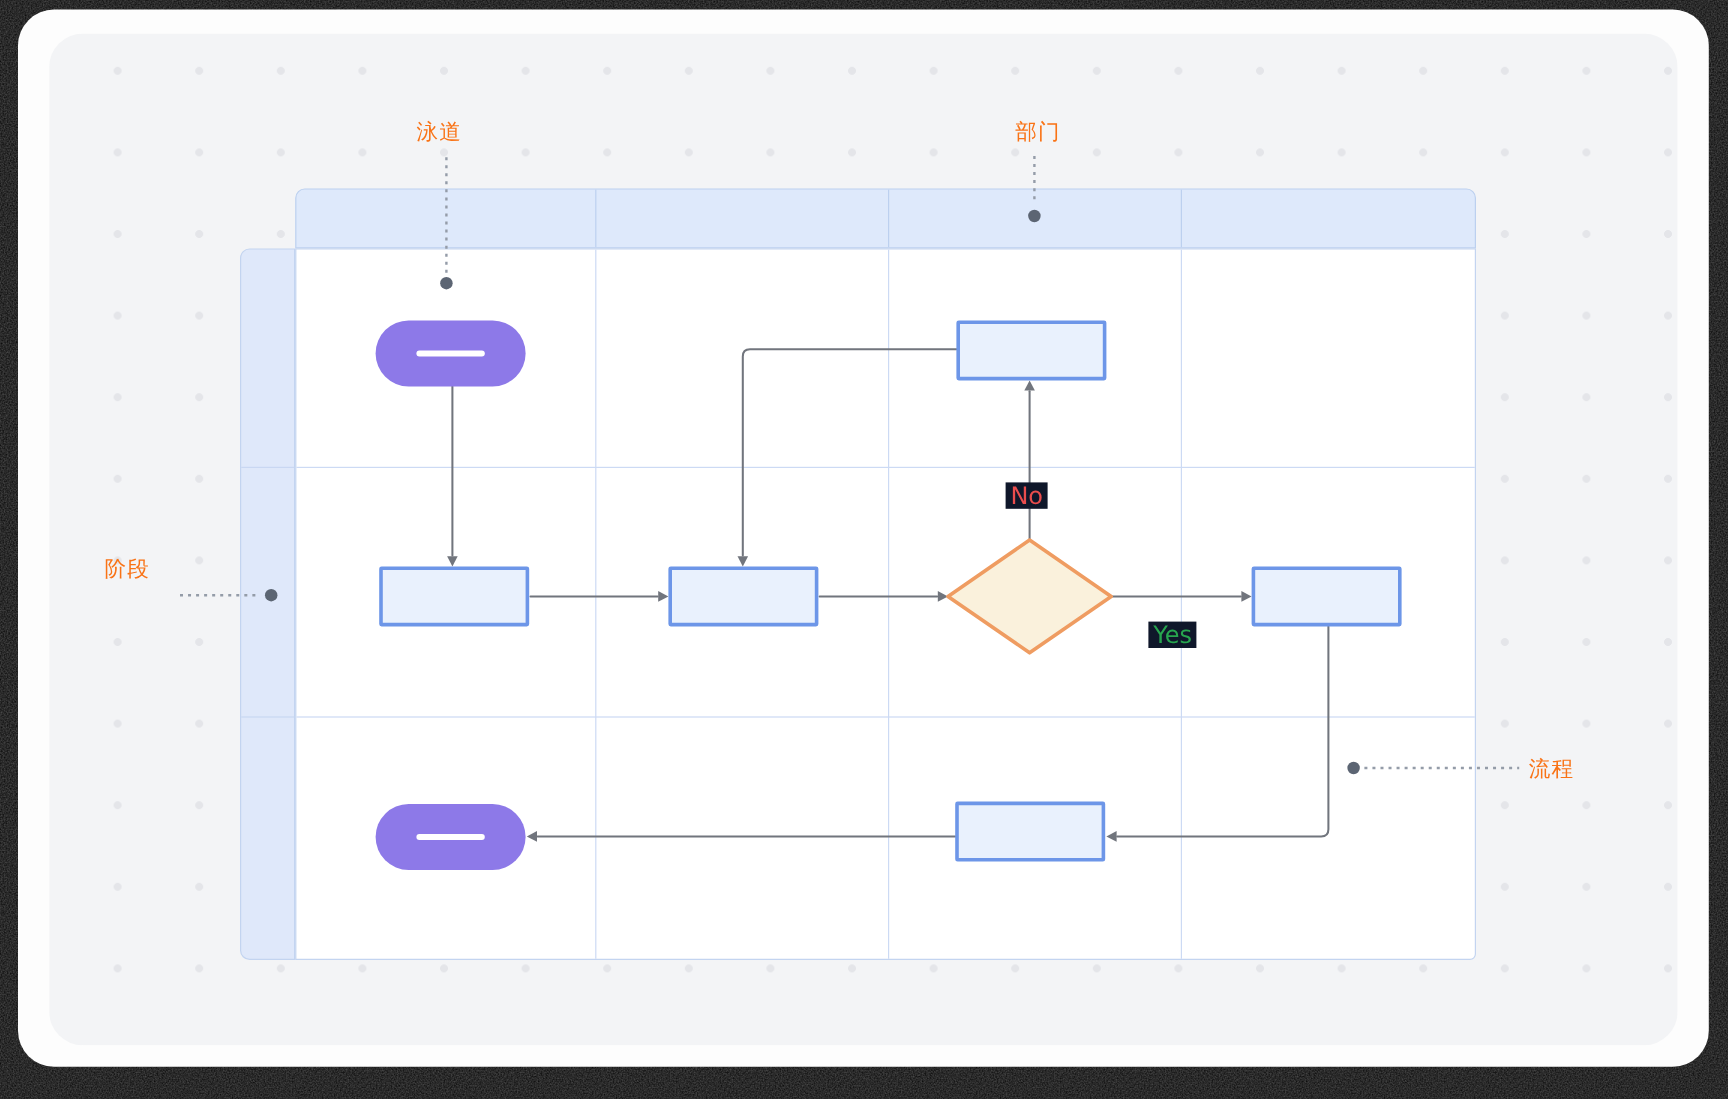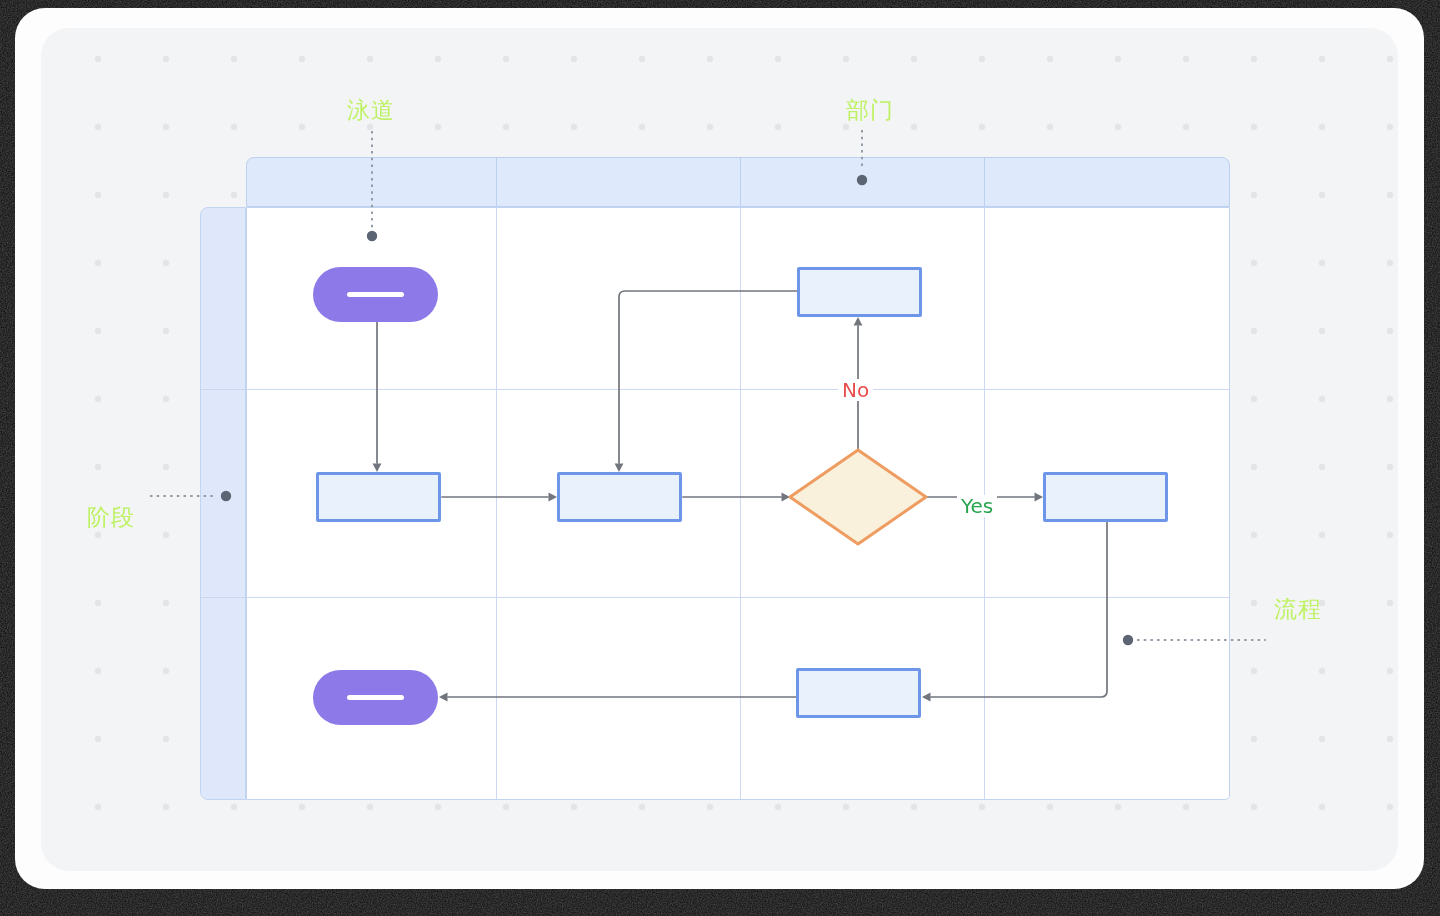--- a/index.html
+++ b/index.html
@@ -34,24 +34,24 @@
 
   
   .pill{position:absolute;width:125px;height:55px;border-radius:28px;background:#8d79e8;
         display:flex;align-items:center;justify-content:center;}
   .pill-bar{width:57px;height:5px;border-radius:3px;background:#ffffff;}
   .proc{position:absolute;width:125px;height:50px;background:#e9f1fd;
         border:3px solid #6d96e8;border-radius:2px;box-sizing:border-box;}
   .diamond-svg{position:absolute;left:780px;top:440px;width:156px;height:114px;}
 
   
-  .callout{position:absolute;font-size:23px;line-height:26px;color:#bef264;
-           letter-spacing:1px;white-space:nowrap;}
-  .edge-label{position:absolute;font-size:20px;line-height:22px;background:#ffffff;
-              padding:0 4px;white-space:nowrap;}
+  .callout{position:absolute;font-size:18px;line-height:26px;color:#f97316;
+           letter-spacing:1px;white-space:nowrap;font-family:Liberation Serif, serif;}
+  .edge-label{position:absolute;font-size:20px;line-height:22px;background:#0f172a;
+              padding:0 4px;white-space:nowrap;margin-top:23px;}
   .edge-label.no{color:#ea4d4d;}
   .edge-label.yes{color:#27a54e;}
 </style>
 </head>
 <body>
 
 <div class="stage">
 
   <svg class="bg-noise" xmlns="http://www.w3.org/2000/svg" width="1440" height="916">
     <filter id="grain" x="0" y="0" width="100%" height="100%">
@@ -132,16 +132,16 @@
   </svg>
   <div class="pill" style="left:313px;top:670px">
     <div class="pill-bar"></div>
   </div>
 
   <div class="edge-label no" style="left:838px;top:379px">No</div>
   <div class="edge-label yes" style="left:957px;top:495px">Yes</div>
 
   <div class="callout" style="left:347px;top:97px">泳道</div>
   <div class="callout" style="left:846px;top:97px">部门</div>
-  <div class="callout" style="left:87px;top:504px">阶段</div>
-  <div class="callout" style="left:1274px;top:596px">流程</div>
+  <div class="callout" style="left:87px;top:461px">阶段</div>
+  <div class="callout" style="left:1274px;top:628px">流程</div>
 
 </div>
 
 </body></html>

